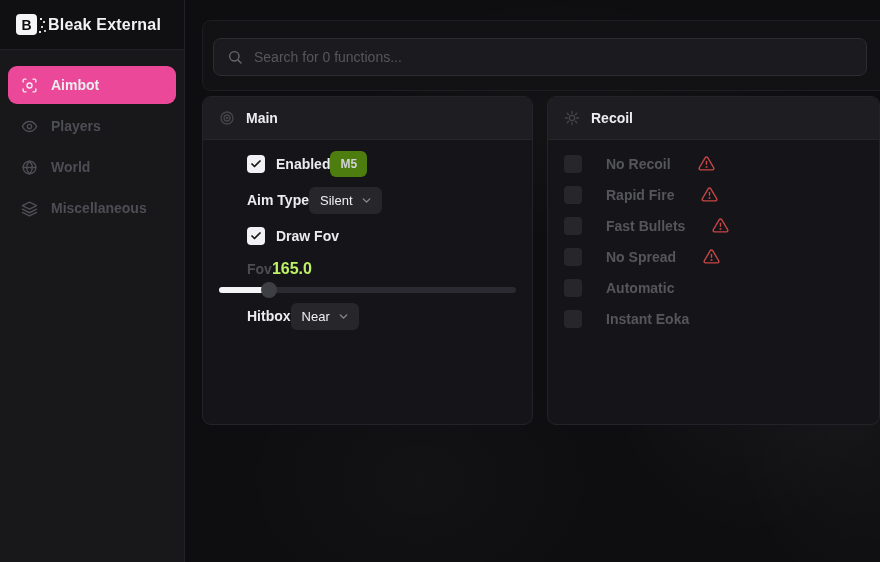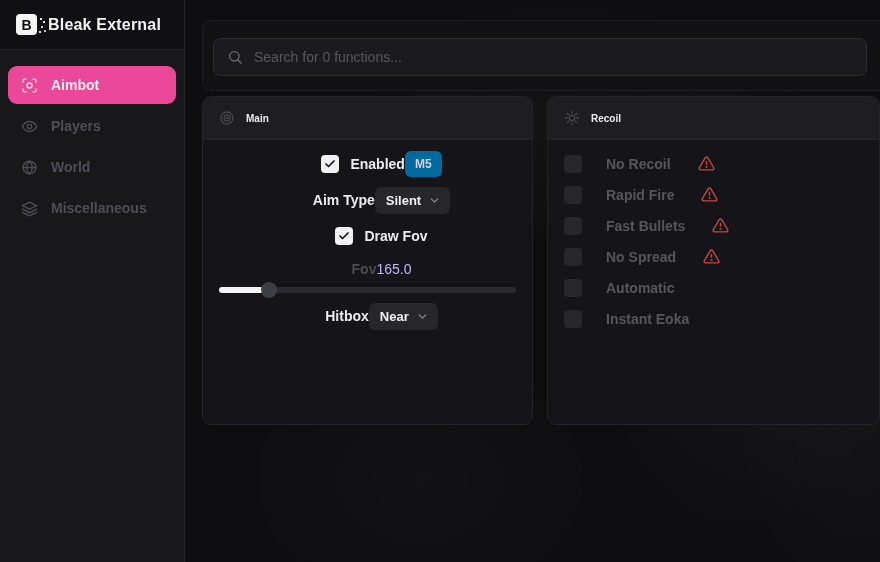--- a/index.html
+++ b/index.html
@@ -77,49 +77,49 @@
     position: absolute; left: 17px; top: 96px; right: 0;
     display: grid; grid-template-columns: 331px 1fr; gap: 14px; align-items: start;
   }
   .panel {
     background: #151519; border: 1px solid #232329; border-radius: 9px;
     height: 329px; overflow: hidden;
   }
   .panel-header {
     height: 43px; background: #1d1d22; border-bottom: 1px solid #26262c;
     display: flex; align-items: center; gap: 11px; padding: 0 16px;
-    font-size: 10px; font-weight: 700; color: #ededf0;
+    font-size: 14px; font-weight: 700; color: #ededf0;
   }
   .panel-header svg { color: #45454c; flex: none; }
   .panel-body { padding: 6px 16px 0 16px; }
 
-  .row { display: flex; align-items: center; justify-content: center; height: 36px; margin-left: 28px; }
+  .row { display: flex; align-items: center; justify-content: flex-start; height: 36px; margin-left: 28px; }
   .row-left { display: flex; align-items: center; gap: 11px; }
   .lbl { font-size: 14px; font-weight: 600; color: #ececef; }
   .lbl-dim { font-size: 14px; font-weight: 600; color: #4c4c53; }
 
   .checkbox {
     width: 18px; height: 18px; border-radius: 4px; background: #f2f2f4;
     display: flex; align-items: center; justify-content: center; cursor: pointer; flex: none;
   }
   .checkbox-off { background: #26262b; }
 
   .keybind {
-    background: #0369a1; border-radius: 6px; padding: 6px 10px;
+    background: #4d7c0f; border-radius: 6px; padding: 6px 10px;
     font-size: 12px; font-weight: 700; color: #d2d2d7; cursor: pointer;
   }
   .dropdown {
     background: #26262b; border-radius: 6px; padding: 6px 9px 6px 11px;
     display: flex; align-items: center; gap: 7px; cursor: pointer;
   }
-  .dropdown .dd-val { font-size: 13px; font-weight: 700; color: #f0f0f3; }
+  .dropdown .dd-val { font-size: 13px; font-weight: 400; color: #f0f0f3; }
   .dropdown svg { color: #8a8a92; }
 
   .fov-row { height: 26px; margin-top: 2px; }
-  .fov-val { font-size: 14px; font-weight: 400; color: #c4b5fd; }
+  .fov-val { font-size: 16px; font-weight: 700; color: #bef264; }
 
   .slider { position: relative; height: 6px; margin: 5px 0 0 0; border-radius: 3px; background: #2a2a30; cursor: pointer; }
   .slider-fill { position: absolute; left: 0; top: 0; bottom: 0; border-radius: 3px; background: #f4f4f6; }
   .slider-thumb {
     position: absolute; top: 50%; width: 16px; height: 16px; border-radius: 50%;
     background: #3e3e45; transform: translate(-50%, -50%); cursor: grab;
   }
   .row-ignore { margin-top: 10px; }
   .row-hitbox { margin-top: 5px; }
 

